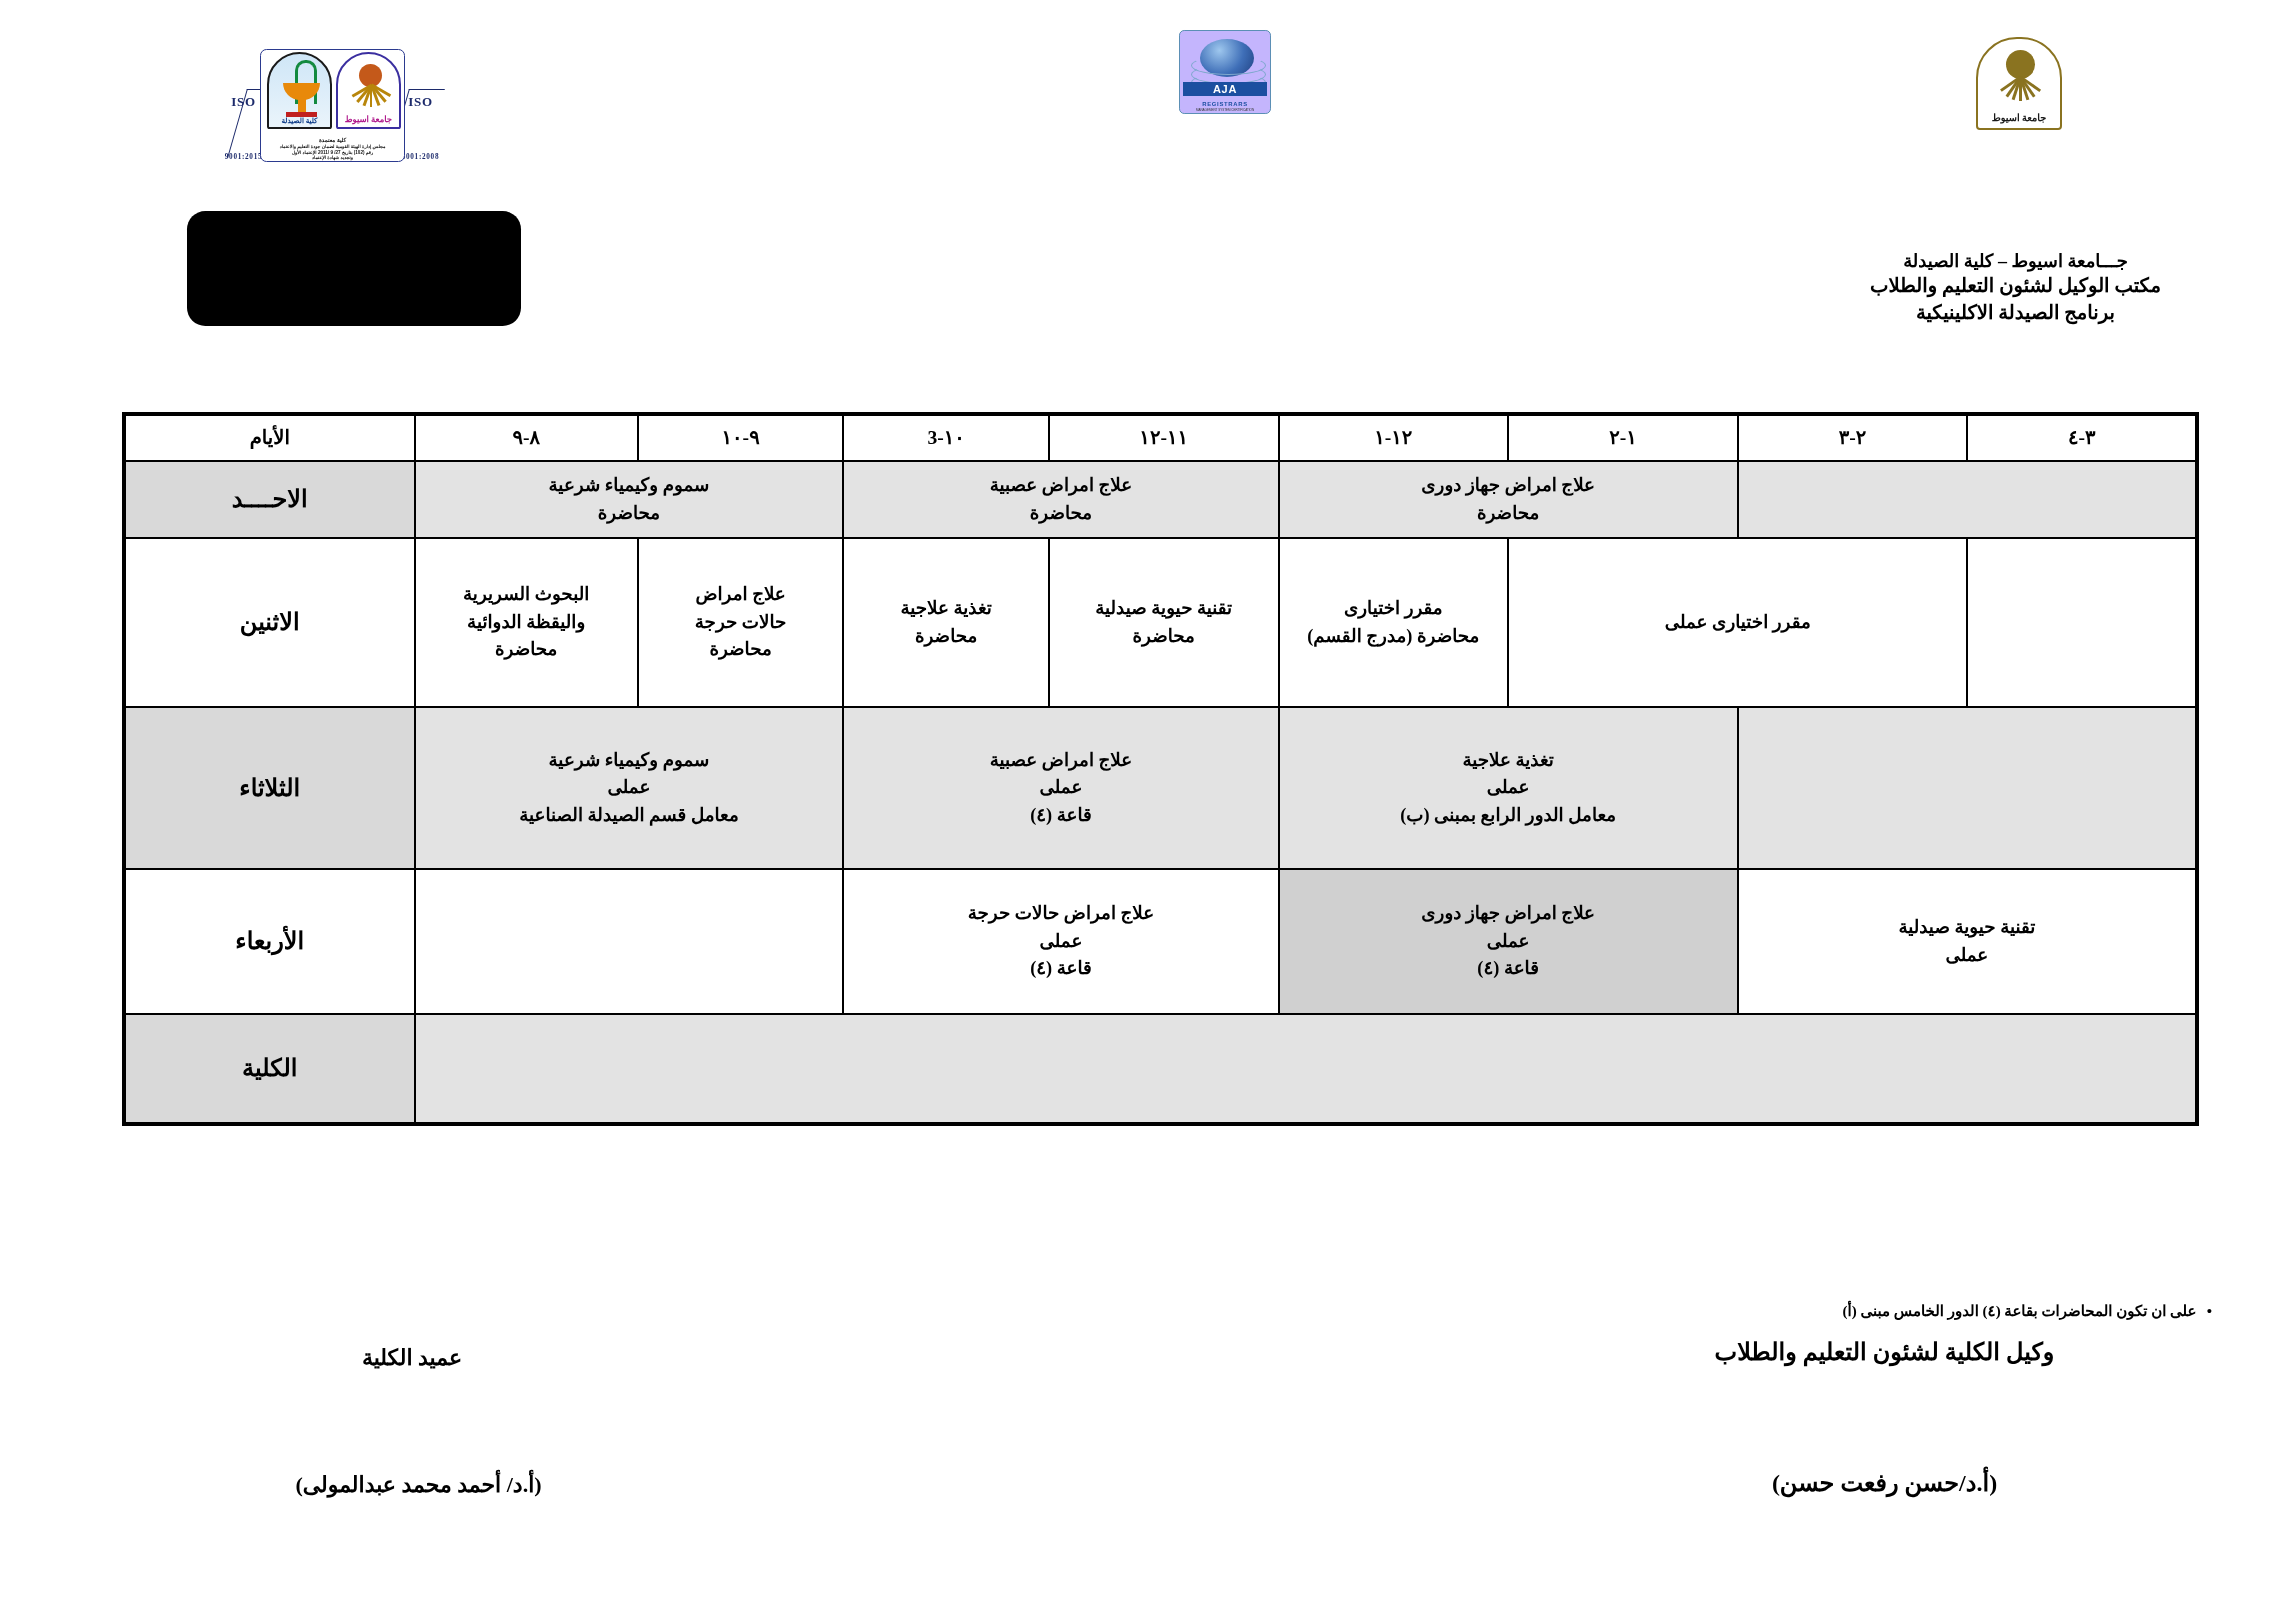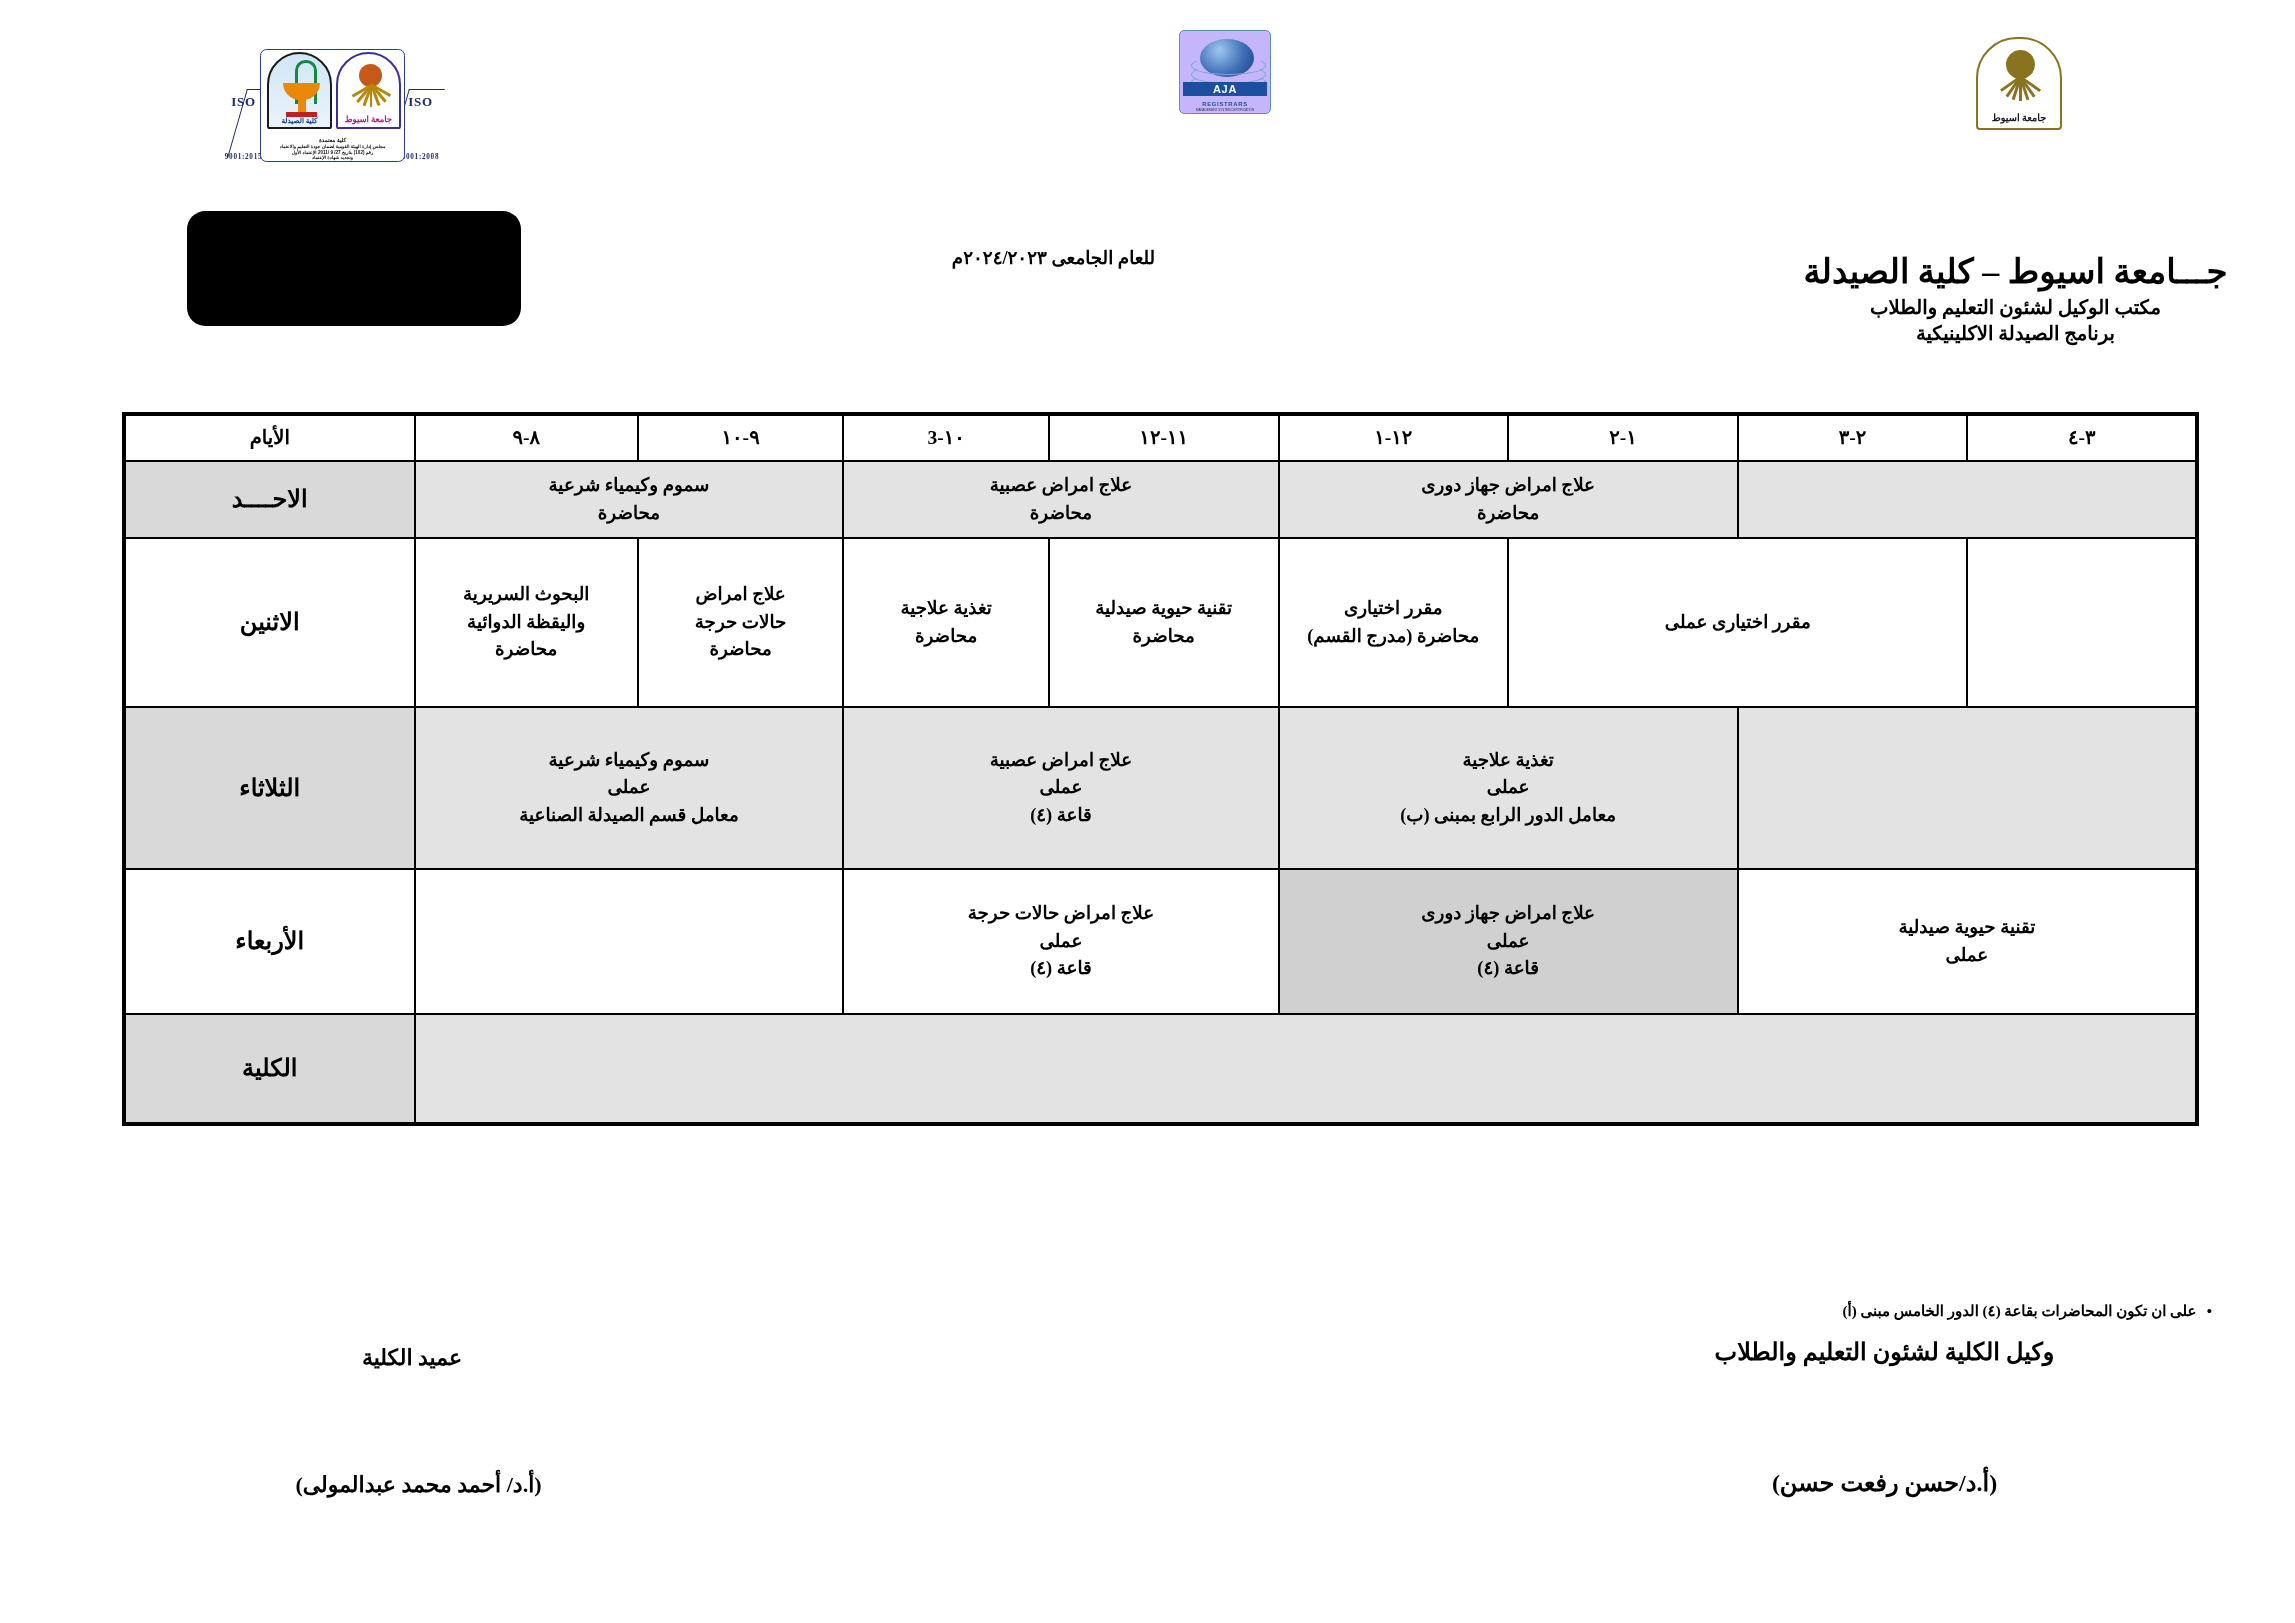--- a/index.html
+++ b/index.html
@@ -234,21 +234,21 @@
 
   
   .college-head {
     position: absolute;
     left: 1767px; top: 249px;
     width: 497px;
     text-align: center;
     line-height: 1.35;
   }
   .college-head .line1 {
-    font-size: 34px; font-weight: bold;
+    font-size: 18px; font-weight: bold;
     letter-spacing: 0.7px;
     text-align: center;
   }
   .college-head .line2,
   .college-head .line3 {
     font-size: 19.6px; font-weight: bold;
   }
 
   .doc-title {
     position: absolute;
@@ -463,21 +463,20 @@
   </div>
 </div>
 
 <div class="college-head">
   <div class="line1">جـــامعة اسيوط – كلية الصيدلة</div>
   <div class="line2">مكتب الوكيل لشئون التعليم والطلاب</div>
   <div class="line3">برنامج الصيدلة الاكلينيكية</div>
 </div>
 
 <div class="doc-title">
-  <div class="t2">للعام الجامعى ٢٠٢٤/٢٠٢٣م</div>
 </div>
 
 <div class="count-box-wrap">
   <div class="count-box-shadow"></div>
 </div>
 
 <div class="schedule-wrap">
   <table class="schedule">
     <thead>
       <tr id="header-row">

